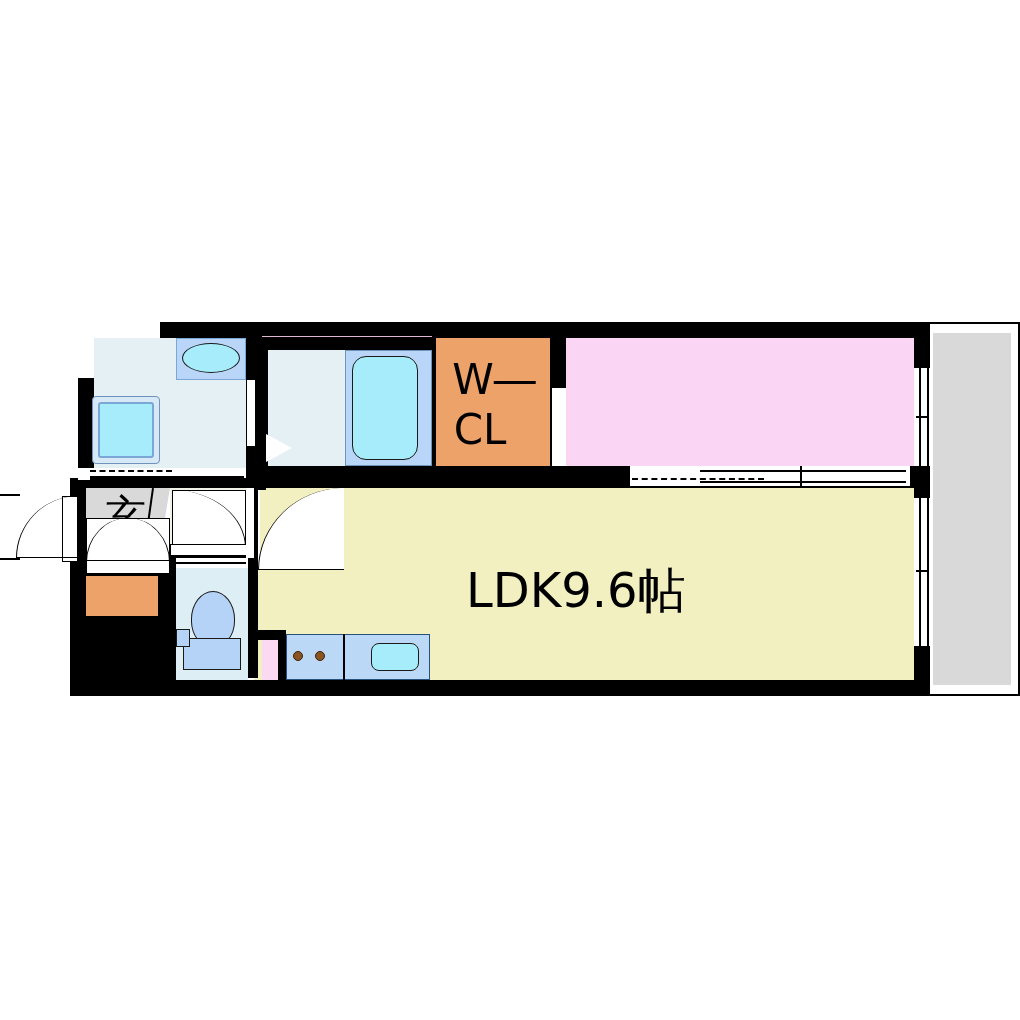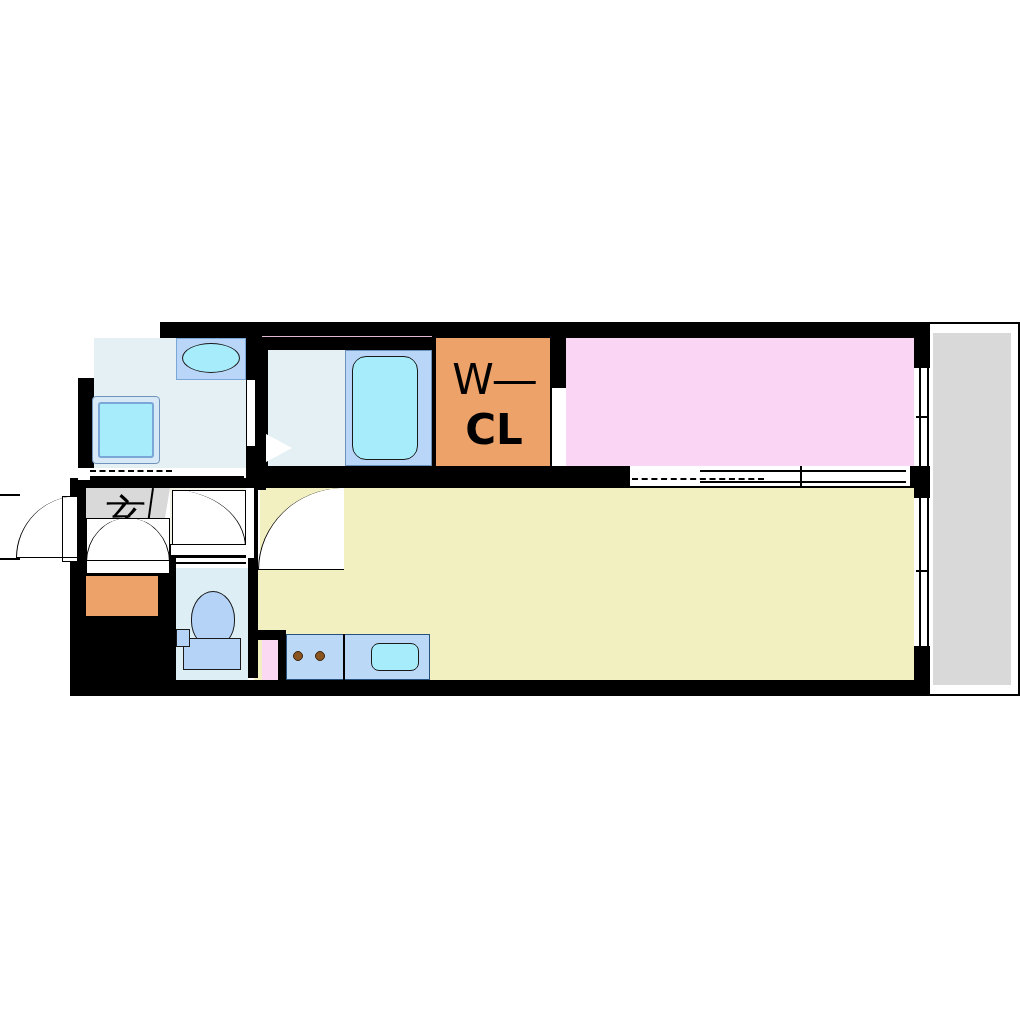--- a/index.html
+++ b/index.html
@@ -118,21 +118,21 @@
   <div class="b" style="left:264px;top:434px;width:28px;height:28px;
               background:transparent;"></div>
 
   <div class="b wall" style="left:254px;top:466px;width:184px;height:22px;"></div>
 
   <div class="ln" style="left:262px;top:336px;width:176px;height:1.4px;background:#e0b7d2;"></div>
 
   <div class="b wall" style="left:432px;top:322px;width:8px;height:166px;"></div>
   <div class="b r-wcl" style="left:436px;top:338px;width:114px;height:128px;"></div>
   <div class="lbl lbl-wcl" style="left:451px;top:356px;width:86px;">W―</div>
-  <div class="lbl lbl-wcl" style="left:451px;top:406px;width:86px;font-weight:bold;">CL</div>
+  <div class="lbl lbl-wcl" style="left:437px;top:406px;width:86px;">CL</div>
 
   <div class="b wall" style="left:550px;top:322px;width:18px;height:144px;"></div>
 
   <div class="b wall" style="left:432px;top:466px;width:136px;height:22px;"></div>
 
   <div class="b white" style="left:552px;top:388px;width:14px;height:78px;"></div>
   <div class="tri" style="left:566px;top:434px;border-width:13px 0 13px 24px;border-color:transparent transparent transparent #ffffff;"></div>
 
   <div class="b r-bed" style="left:566px;top:338px;width:348px;height:128px;"></div>
 
@@ -143,20 +143,21 @@
   <div class="ln" style="left:700px;top:470px;width:206px;height:1.6px;"></div>
   <div class="ln" style="left:700px;top:481px;width:206px;height:1.6px;"></div>
   <div class="ln" style="left:800px;top:466px;width:1.8px;height:20px;"></div>
 
   <div class="b white" style="left:914px;top:368px;width:18px;height:98px;"></div>
   <div class="ln" style="left:919px;top:368px;width:1.6px;height:98px;"></div>
   <div class="ln" style="left:927px;top:368px;width:1.6px;height:98px;"></div>
   <div class="ln" style="left:916px;top:416px;width:12px;height:1.6px;"></div>
 
   <div class="b r-ldk" style="left:254px;top:488px;width:660px;height:192px;"></div>
+  <div class="lbl lbl-ldk" style="left:466px;top:566px;">LDK9.6帖</div>
 
   <div class="b white" style="left:914px;top:498px;width:18px;height:148px;"></div>
   <div class="ln" style="left:919px;top:498px;width:1.6px;height:148px;"></div>
   <div class="ln" style="left:927px;top:498px;width:1.6px;height:148px;"></div>
   <div class="ln" style="left:916px;top:570px;width:12px;height:1.6px;"></div>
 
   <div class="b white" style="left:256px;top:488px;width:4px;height:82px;"></div>
   <div class="arc arc-tl" style="left:258px;top:488px;width:86px;height:82px;border-width:0 0 1.8px 1.8px;background:#ffffff;"></div>
 
   <div class="b wall" style="left:246px;top:488px;width:12px;height:190px;"></div>

